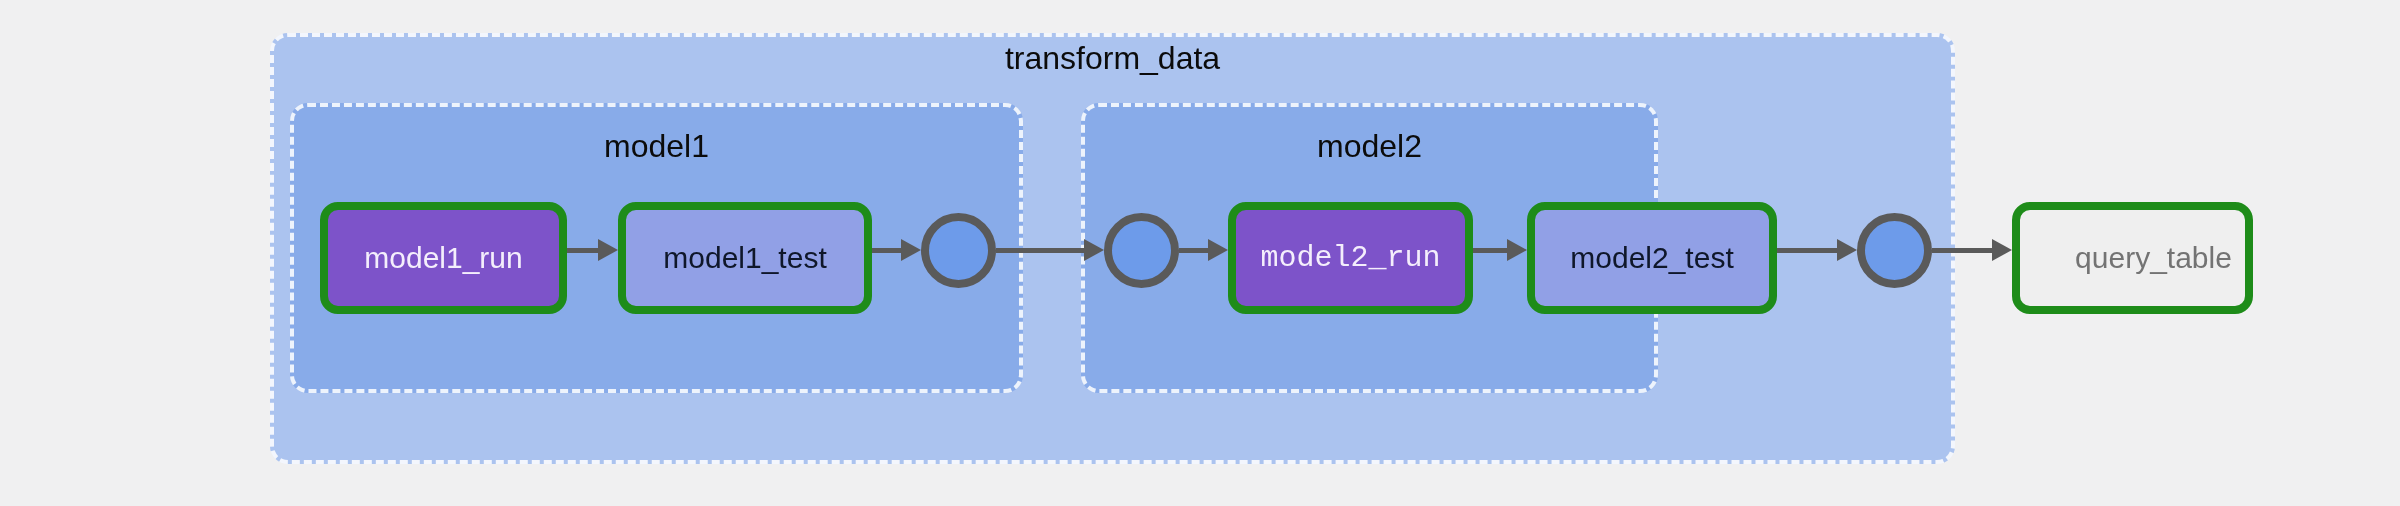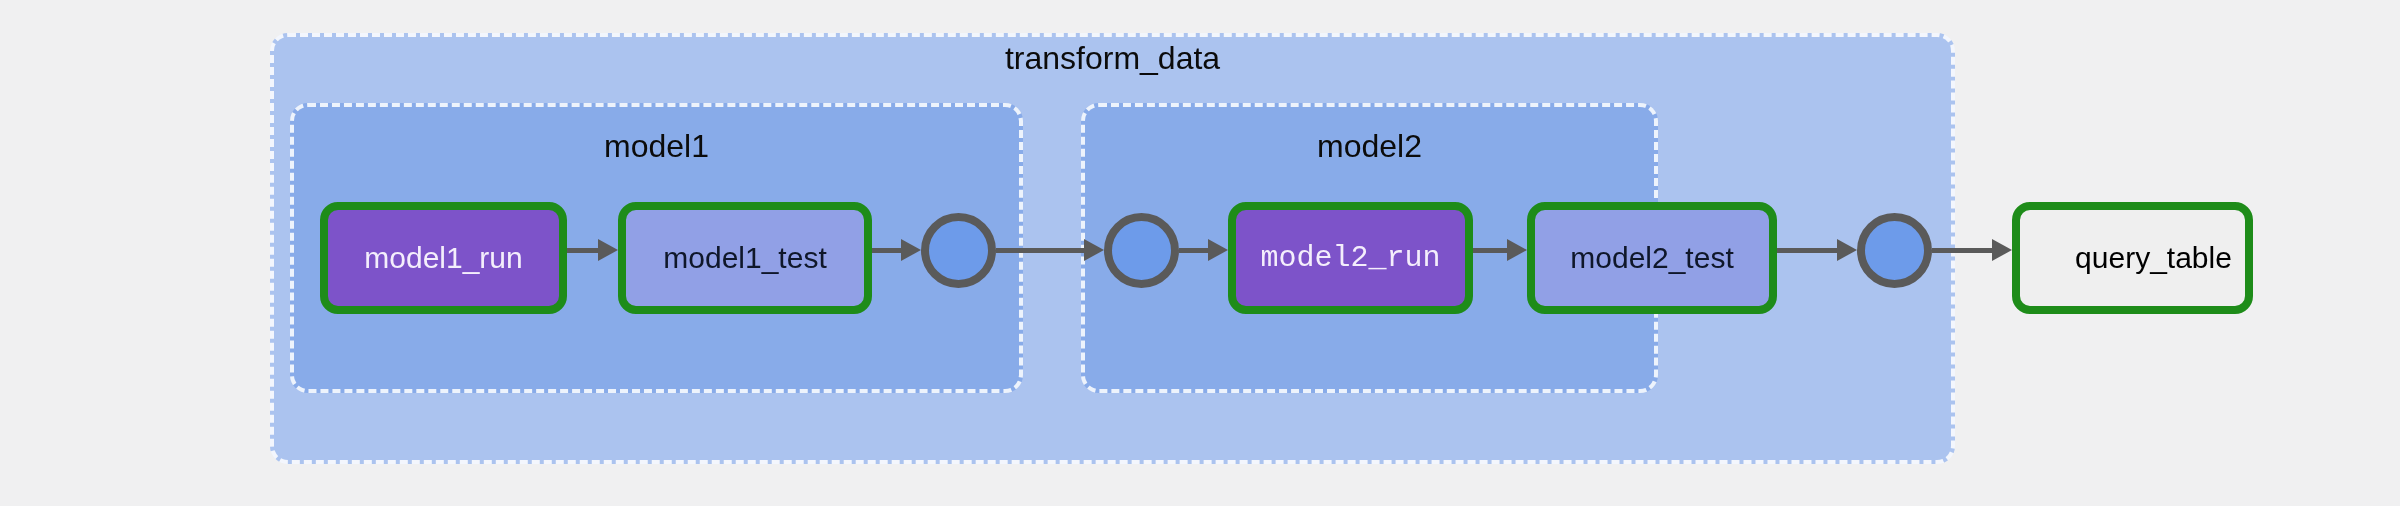--- a/index.html
+++ b/index.html
@@ -56,21 +56,21 @@
     border-radius: 18px;
     display: flex;
     align-items: center;
     justify-content: center;
     font-size: 30px;
     cursor: default;
     margin-top: 20px;
   }
   .node-run  { background: #7d53c9; color: #f4eefc; }
   .node-test { background: #91a0e6; color: #0f172a; }
-  .node-external { background: #efefef; color: #000000; padding-left: 42px; }
+  .node-external { background: #efefef; color: #737373; padding-left: 42px; }
 
   .n-model1-run  { left: 320px;  width: 247px; }
   .n-model1-test { left: 618px;  width: 254px; }
   .n-model2-run  { left: 1228px; width: 245px; font-family: Liberation Mono, monospace; }
   .n-model2-test { left: 1527px; width: 250px; }
   .n-query-table { left: 2012px; width: 241px; }
 
   
   .join {
     position: absolute;

